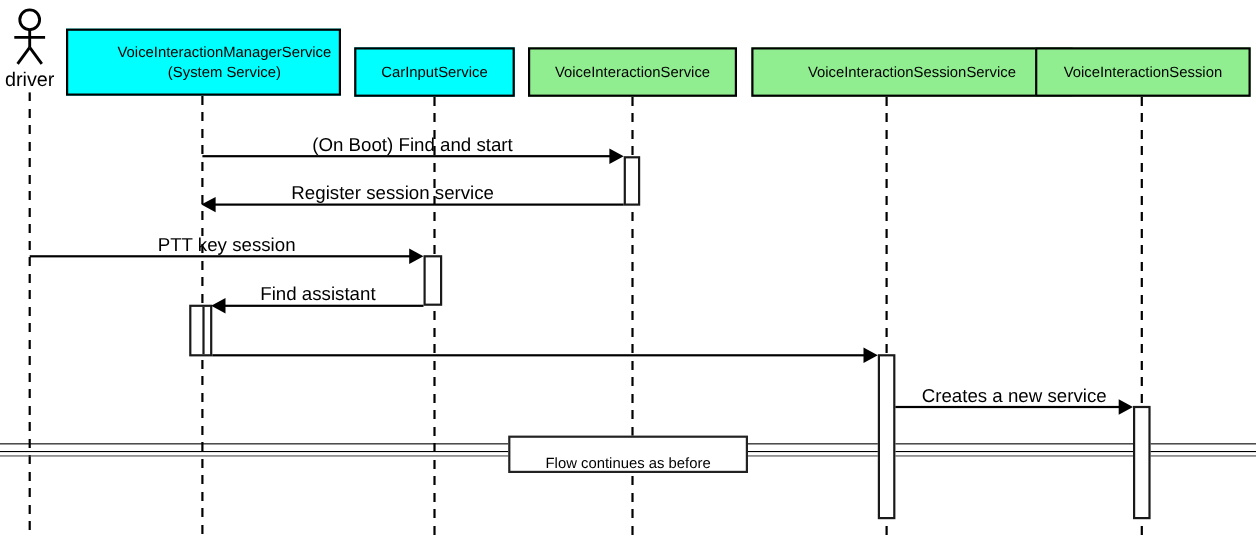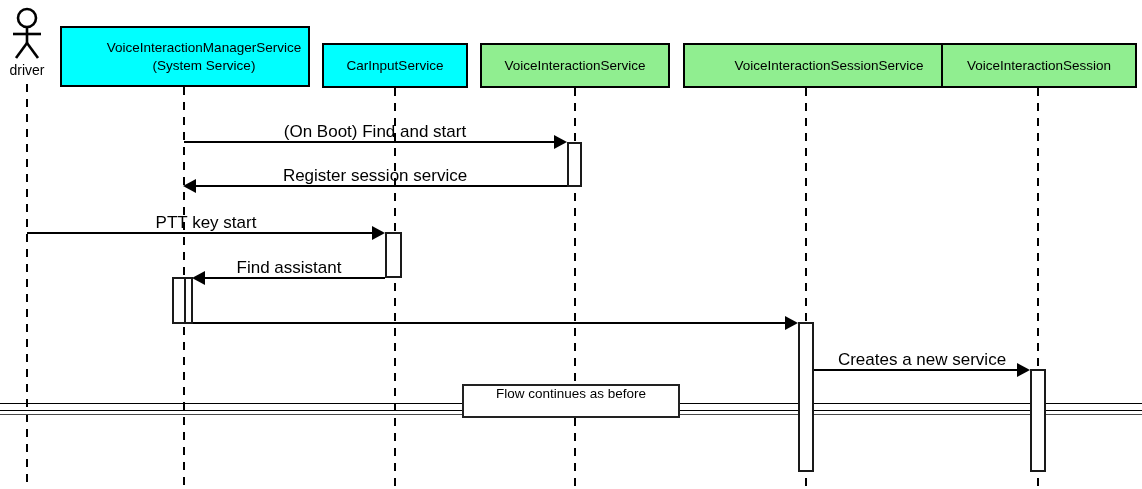--- a/index.html
+++ b/index.html
@@ -28,27 +28,27 @@
   .ah-right{
     position:absolute;width:0;height:0;z-index:4;
     border-top:7px solid transparent;border-bottom:7px solid transparent;border-left:13px solid #000;
   }
   .ah-left{
     position:absolute;width:0;height:0;z-index:4;
     border-top:7px solid transparent;border-bottom:7px solid transparent;border-right:13px solid #000;
   }
   .divline{position:absolute;left:0;width:1142px;z-index:1;}
   .divider-box{
-    position:absolute;left:462px;top:384px;width:218px;height:34px;background:#fff;
-    border:2px solid #222;box-sizing:border-box;display:flex;align-items:flex-start;justify-content:center;
+    position:absolute;left:462px;top:396px;width:218px;height:34px;background:#fff;
+    border:2px solid #222;box-sizing:border-box;display:flex;align-items:flex-end;justify-content:center;
     font-size:13.5px;z-index:5;
   }
   .actor-label{
     position:absolute;left:27px;top:62px;transform:translateX(-50%);
-    font-size:14px;z-index:3;
+    font-size:18px;z-index:3;
   }
   .actor-figure{position:absolute;left:7px;top:5px;z-index:3;}
 </style>
 </head>
 <body>
 
 <div id="canvas">
 
   <div class="lifeline" style="left:26px;top:84px;height:405px"></div>
   <div class="lifeline" style="left:183px;top:87px;height:402px"></div>
@@ -92,25 +92,25 @@
   <div class="act" style="left:172px;top:277px;width:21px;height:47px">
     <div class="act-inner" style="left:10px"></div>
   </div>
   <div class="act" style="left:798px;top:322px;width:16px;height:150px"></div>
   <div class="act" style="left:1030px;top:369px;width:16px;height:103px"></div>
 
   <div class="mlabel" style="left:375px;top:122px">(On Boot) Find and start</div>
   <div class="mline" style="left:184px;top:141px;width:372px"></div>
   <div class="ah-right" style="left:554px;top:135px"></div>
 
-  <div class="mlabel" style="left:375px;top:166px">Register session service</div>
+  <div class="mlabel" style="left:357px;top:166px">Register session service</div>
   <div class="mline" style="left:195px;top:185px;width:372px"></div>
   <div class="ah-left" style="left:183px;top:179px"></div>
 
-  <div class="mlabel" style="left:206px;top:213px">PTT key start</div>
+  <div class="mlabel" style="left:206px;top:213px">PTT key session</div>
   <div class="mline" style="left:27px;top:232px;width:347px"></div>
   <div class="ah-right" style="left:372px;top:226px"></div>
 
   <div class="mlabel" style="left:289px;top:258px">Find assistant</div>
   <div class="mline" style="left:204px;top:277px;width:181px"></div>
   <div class="ah-left" style="left:192px;top:271px"></div>
 
   <div class="mline" style="left:193px;top:322px;width:594px"></div>
   <div class="ah-right" style="left:785px;top:316px"></div>
 

